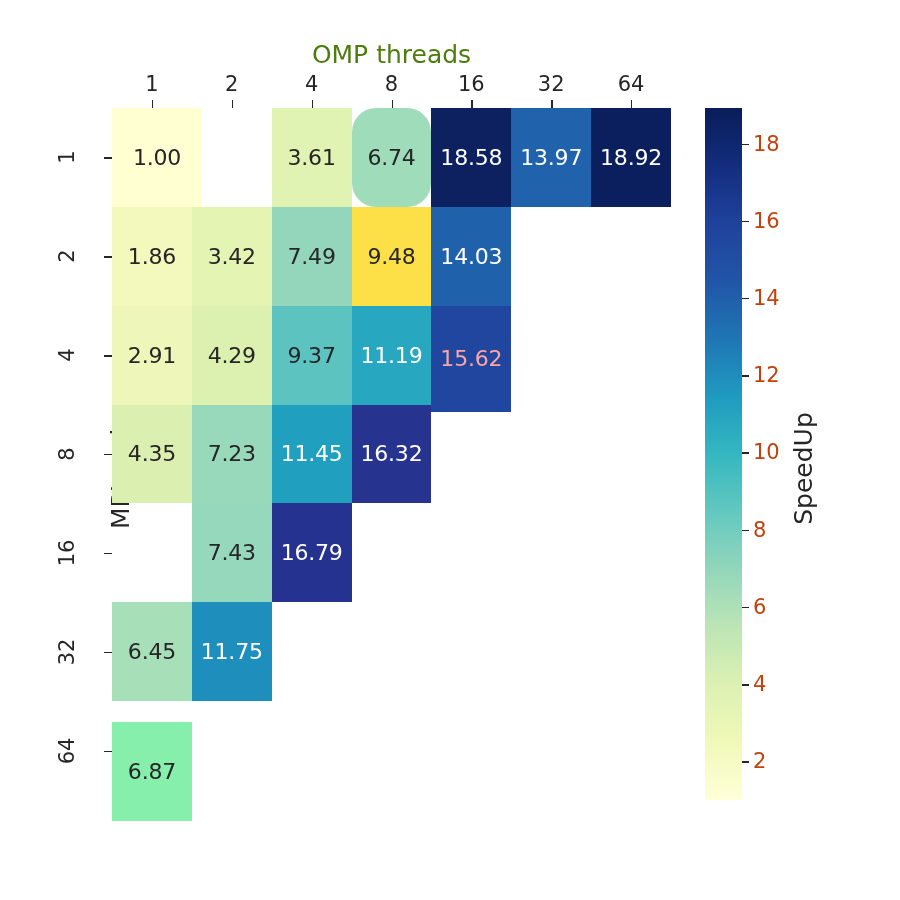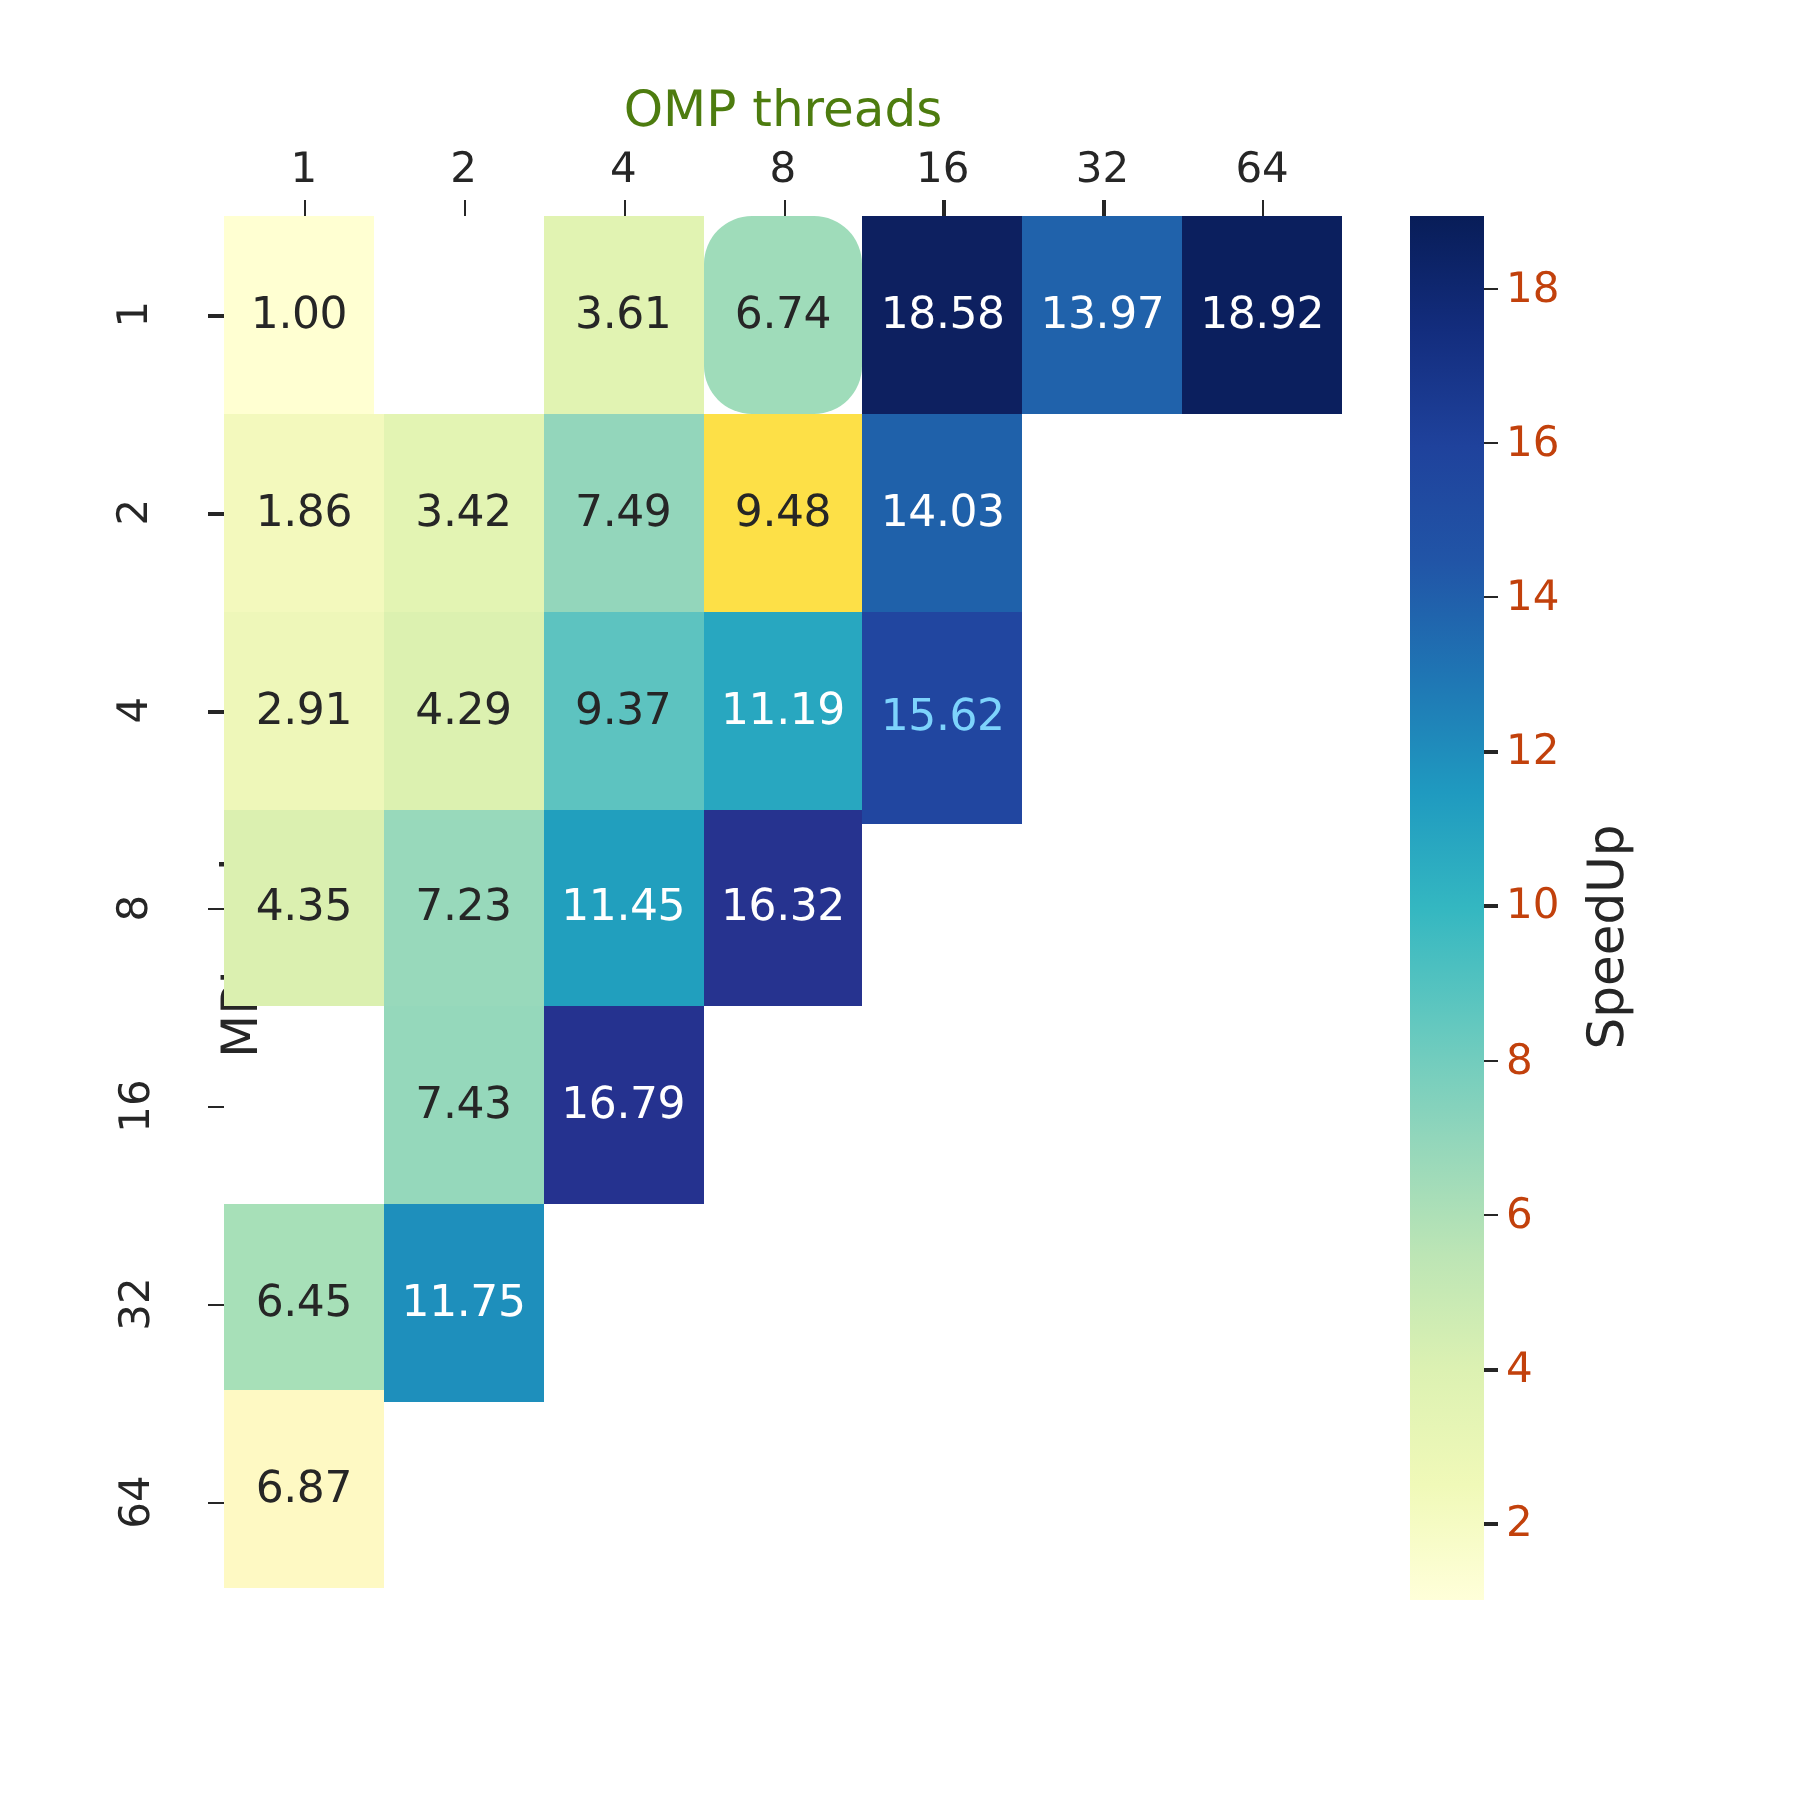--- a/index.html
+++ b/index.html
@@ -202,38 +202,38 @@
         <span>32</span>
       </div>
       <div class="ytickmark" style="top: 651.714px;"></div>
       <div class="ytick" style="top: 701.143px;">
         <span>64</span>
       </div>
       <div class="ytickmark" style="top: 750.571px;"></div>
     </div>
 
   <div id="heatmap">
-      <div class="cell" style="left: 0px; top: 0px; width: 75px; height: 98.8571px; background: rgb(255, 255, 210); color: rgb(38, 38, 38);">1.00</div>
+      <div class="cell" style="left: 0px; top: 0px; width: 90px; height: 98.8571px; background: rgb(255, 255, 210); color: rgb(38, 38, 38);">1.00</div>
       <div class="cell" style="left: 159.714px; top: 0px; width: 79.8571px; height: 98.8571px; background: rgb(225, 243, 178); color: rgb(38, 38, 38);">3.61</div>
       <div class="cell" style="left: 239.571px; top: 0px; width: 79.8571px; height: 98.8571px; background: rgb(159, 220, 186); color: rgb(38, 38, 38); border-radius: 24px;">6.74</div>
       <div class="cell" style="left: 319.429px; top: 0px; width: 79.8571px; height: 98.8571px; background: rgb(13, 32, 96); color: rgb(255, 255, 255);">18.58</div>
       <div class="cell" style="left: 399.286px; top: 0px; width: 79.8571px; height: 98.8571px; background: rgb(32, 98, 171); color: rgb(255, 255, 255);">13.97</div>
       <div class="cell" style="left: 479.143px; top: 0px; width: 79.8571px; height: 98.8571px; background: rgb(11, 31, 94); color: rgb(255, 255, 255);">18.92</div>
       <div class="cell" style="left: 0px; top: 98.8571px; width: 79.8571px; height: 98.8571px; background: rgb(243, 249, 189); color: rgb(38, 38, 38);">1.86</div>
       <div class="cell" style="left: 79.8571px; top: 98.8571px; width: 79.8571px; height: 98.8571px; background: rgb(227, 244, 179); color: rgb(38, 38, 38);">3.42</div>
       <div class="cell" style="left: 159.714px; top: 98.8571px; width: 79.8571px; height: 98.8571px; background: rgb(147, 214, 187); color: rgb(38, 38, 38);">7.49</div>
       <div class="cell" style="left: 239.571px; top: 98.8571px; width: 79.8571px; height: 98.8571px; background: #fde047; color: rgb(38, 38, 38);">9.48</div>
       <div class="cell" style="left: 319.429px; top: 98.8571px; width: 79.8571px; height: 98.8571px; background: rgb(31, 97, 170); color: rgb(255, 255, 255);">14.03</div>
       <div class="cell" style="left: 399.286px; top: 98.8571px; width: 79.8571px; height: 98.8571px; color: rgb(255, 255, 255);">16.31</div>
       <div class="cell empty" style="left: 479.143px; top: 98.8571px; width: 79.8571px; height: 98.8571px;"></div>
       <div class="cell" style="left: 0px; top: 197.714px; width: 79.8571px; height: 98.8571px; background: rgb(238, 247, 185); color: rgb(38, 38, 38);">2.91</div>
       <div class="cell" style="left: 79.8571px; top: 197.714px; width: 79.8571px; height: 98.8571px; background: rgb(220, 241, 176); color: rgb(38, 38, 38);">4.29</div>
       <div class="cell" style="left: 159.714px; top: 197.714px; width: 79.8571px; height: 98.8571px; background: rgb(93, 195, 192); color: rgb(38, 38, 38);">9.37</div>
       <div class="cell" style="left: 239.571px; top: 197.714px; width: 79.8571px; height: 98.8571px; background: rgb(40, 167, 192); color: rgb(255, 255, 255);">11.19</div>
-      <div class="cell" style="left: 319.429px; top: 197.714px; width: 79.8571px; height: 106px; background: rgb(33, 70, 160); color: #7dd3fc;">15.62</div>
+      <div class="cell" style="left: 319.429px; top: 197.714px; width: 79.8571px; height: 106px; background: rgb(33, 70, 160); color: #fca5a5;">15.62</div>
       <div class="cell empty" style="left: 399.286px; top: 197.714px; width: 79.8571px; height: 98.8571px;"></div>
       <div class="cell empty" style="left: 479.143px; top: 197.714px; width: 79.8571px; height: 98.8571px;"></div>
       <div class="cell" style="left: 0px; top: 296.571px; width: 79.8571px; height: 98.8571px; background: rgb(219, 240, 176); color: rgb(38, 38, 38);">4.35</div>
       <div class="cell" style="left: 79.8571px; top: 296.571px; width: 79.8571px; height: 98.8571px; background: rgb(152, 217, 187); color: rgb(38, 38, 38);">7.23</div>
       <div class="cell" style="left: 159.714px; top: 296.571px; width: 79.8571px; height: 98.8571px; background: rgb(33, 159, 190); color: rgb(255, 255, 255);">11.45</div>
       <div class="cell" style="left: 239.571px; top: 296.571px; width: 79.8571px; height: 98.8571px; background: rgb(38, 51, 143); color: rgb(255, 255, 255);">16.32</div>
       <div class="cell empty" style="left: 319.429px; top: 296.571px; width: 79.8571px; height: 98.8571px;"></div>
       <div class="cell empty" style="left: 399.286px; top: 296.571px; width: 79.8571px; height: 98.8571px;"></div>
       <div class="cell empty" style="left: 479.143px; top: 296.571px; width: 79.8571px; height: 98.8571px;"></div>
       <div class="cell" style="left: 79.8571px; top: 395.429px; width: 79.8571px; height: 98.8571px; background: rgb(149, 216, 187); color: rgb(38, 38, 38);">7.43</div>
@@ -242,21 +242,21 @@
       <div class="cell empty" style="left: 319.429px; top: 395.429px; width: 79.8571px; height: 98.8571px;"></div>
       <div class="cell empty" style="left: 399.286px; top: 395.429px; width: 79.8571px; height: 98.8571px;"></div>
       <div class="cell empty" style="left: 479.143px; top: 395.429px; width: 79.8571px; height: 98.8571px;"></div>
       <div class="cell" style="left: 0px; top: 494.286px; width: 79.8571px; height: 98.8571px; background: rgb(167, 224, 184); color: rgb(38, 38, 38);">6.45</div>
       <div class="cell" style="left: 79.8571px; top: 494.286px; width: 79.8571px; height: 98.8571px; background: rgb(30, 143, 188); color: rgb(255, 255, 255);">11.75</div>
       <div class="cell empty" style="left: 159.714px; top: 494.286px; width: 79.8571px; height: 98.8571px;"></div>
       <div class="cell empty" style="left: 239.571px; top: 494.286px; width: 79.8571px; height: 98.8571px;"></div>
       <div class="cell empty" style="left: 319.429px; top: 494.286px; width: 79.8571px; height: 98.8571px;"></div>
       <div class="cell empty" style="left: 399.286px; top: 494.286px; width: 79.8571px; height: 98.8571px;"></div>
       <div class="cell empty" style="left: 479.143px; top: 494.286px; width: 79.8571px; height: 98.8571px;"></div>
-      <div class="cell" style="left: 0px; top: 587px; width: 79.8571px; height: 98.8571px; background: #fef9c3; color: rgb(38, 38, 38);">6.87</div>
+      <div class="cell" style="left: 0px; top: 614px; width: 79.8571px; height: 98.8571px; background: #86efac; color: rgb(38, 38, 38);">6.87</div>
       <div class="cell empty" style="left: 79.8571px; top: 593.143px; width: 79.8571px; height: 98.8571px;"></div>
       <div class="cell empty" style="left: 159.714px; top: 593.143px; width: 79.8571px; height: 98.8571px;"></div>
       <div class="cell empty" style="left: 239.571px; top: 593.143px; width: 79.8571px; height: 98.8571px;"></div>
       <div class="cell empty" style="left: 319.429px; top: 593.143px; width: 79.8571px; height: 98.8571px;"></div>
       <div class="cell empty" style="left: 399.286px; top: 593.143px; width: 79.8571px; height: 98.8571px;"></div>
       <div class="cell empty" style="left: 479.143px; top: 593.143px; width: 79.8571px; height: 98.8571px;"></div>
     </div>
 
   <div id="colorbar">
     <div id="colorbar-gradient" style="background: linear-gradient(rgb(8, 29, 88), rgb(19, 45, 126), rgb(31, 66, 156), rgb(33, 85, 167), rgb(31, 118, 180), rgb(31, 154, 192), rgb(52, 183, 193), rgb(99, 200, 191), rgb(146, 214, 187), rgb(188, 229, 181), rgb(220, 241, 178), rgb(240, 249, 184), rgb(255, 255, 217));"></div>

